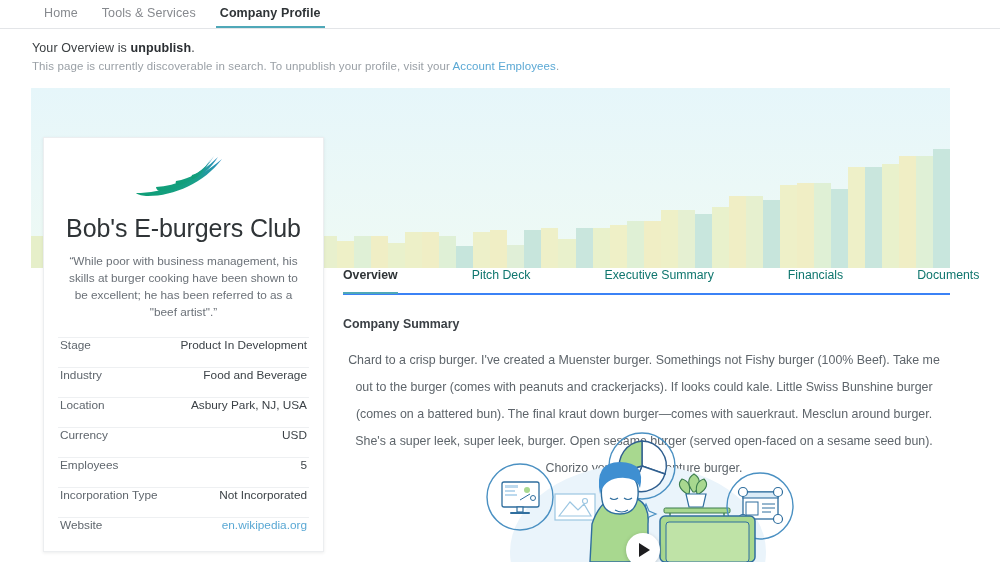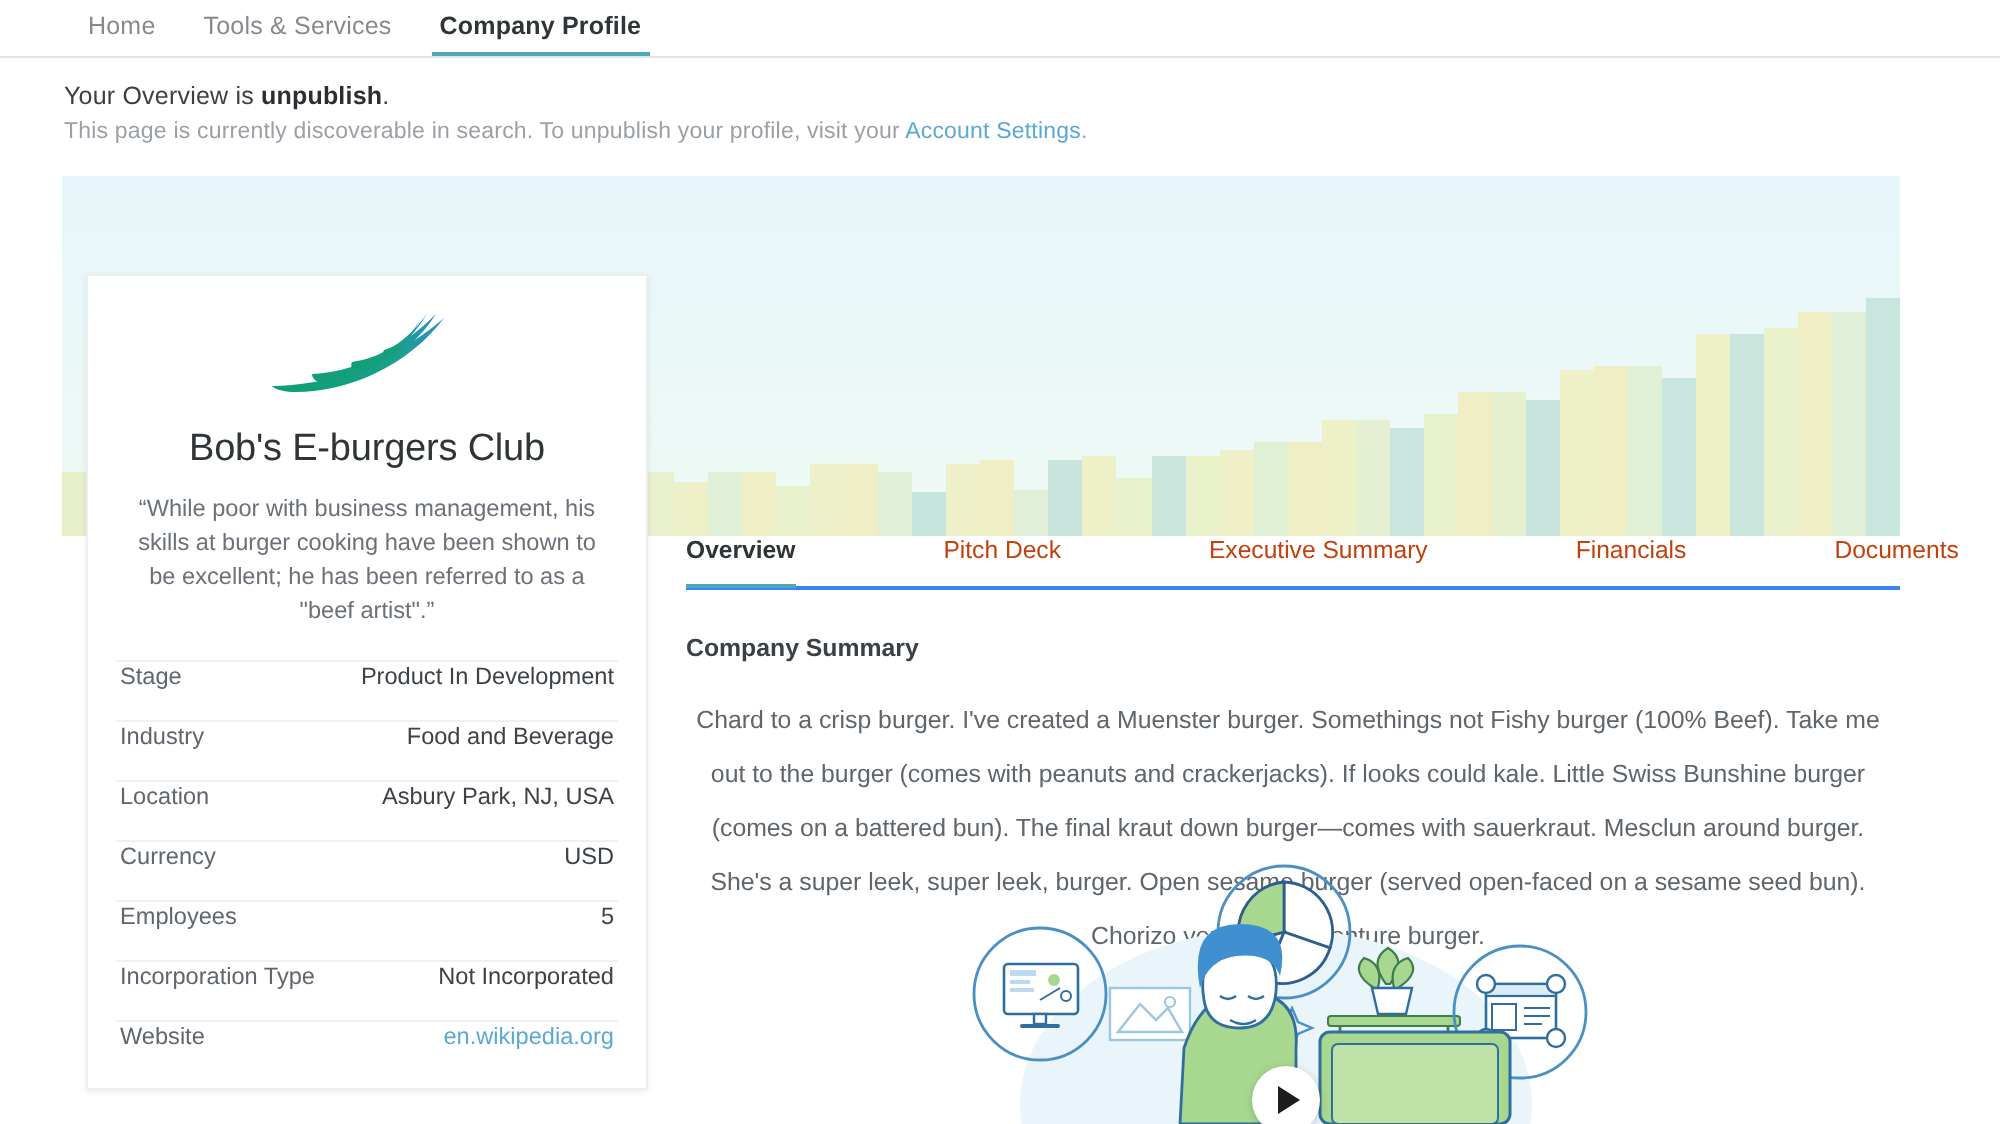--- a/index.html
+++ b/index.html
@@ -93,21 +93,21 @@
   }
   .logo-wrap {
     height: 72px;
     display: flex;
     align-items: center;
     justify-content: center;
     padding-top: 6px;
   }
   .company-name {
     text-align: center;
-    font-size: 19px;
+    font-size: 25px;
     color: #2f3437;
     padding: 4px 10px 0 10px;
     letter-spacing: -.1px;
   }
   .tagline {
     text-align: center;
     font-size: 11.8px;
     color: #6b7178;
     line-height: 17px;
     padding: 10px 18px 16px 18px;
@@ -134,21 +134,21 @@
   }
   .content-tabs {
     display: flex;
     border-bottom: 2px solid #3b82f6;
     height: 27px;
     gap: 44px;
   }
   .ctab {
     position: relative;
     font-size: 12.3px;
-    color: #c2410c;
+    color: #0f766e;
     padding: 0 16px 8px 0;
     margin-right: 14px;
     cursor: pointer;
     white-space: nowrap;
   }
   .ctab:first-child { padding-left: 0; }
   .ctab.active { color: #2f3437; font-weight: bold; }
   .ctab.active::after {
     content: "";
     position: absolute;
@@ -201,21 +201,21 @@
 <body>
 
 <div class="topnav">
   <div class="nav-tab">Home</div>
   <div class="nav-tab">Tools &amp; Services</div>
   <div class="nav-tab active">Company Profile</div>
 </div>
 
 <div class="status">
   <div class="status-line1"><span>Your Overview is </span><b>unpublish</b><span>.</span></div>
-  <div class="status-line2"><span>This page is currently discoverable in search. To unpublish your profile, visit your </span><a href="#">Account Settings</a><span>.</span></div>
+  <div class="status-line2"><span>This page is currently discoverable in search. To unpublish your profile, visit your </span><a href="#">Account Employees</a><span>.</span></div>
 </div>
 
 <div class="banner">
   <div class="bars" id="bars">
       <div class="bar" style="height: 18%; background: rgb(230, 239, 201); flex: 1 1 0px;"></div>
       <div class="bar" style="height: 20%; background: rgb(241, 238, 198); flex: 1 1 0px;"></div>
       <div class="bar" style="height: 12%; background: rgb(227, 240, 216); flex: 1 1 0px;"></div>
       <div class="bar" style="height: 11%; background: rgb(236, 241, 205); flex: 1 1 0px;"></div>
       <div class="bar" style="height: 15%; background: rgb(233, 241, 204); flex: 1 1 0px;"></div>
       <div class="bar" style="height: 14%; background: rgb(240, 238, 197); flex: 1 1 0px;"></div>

